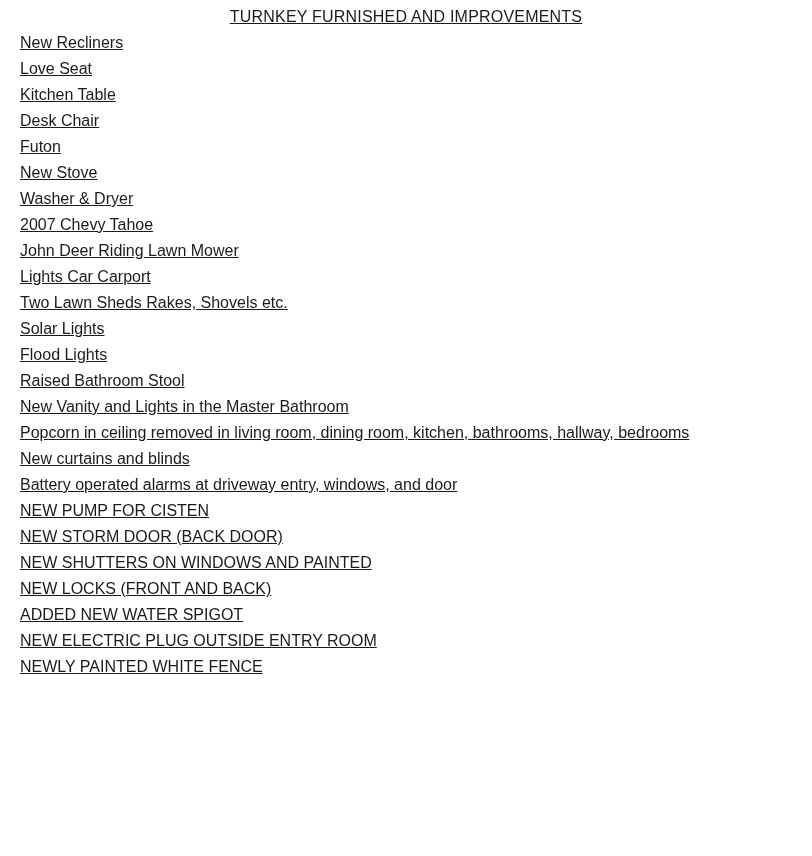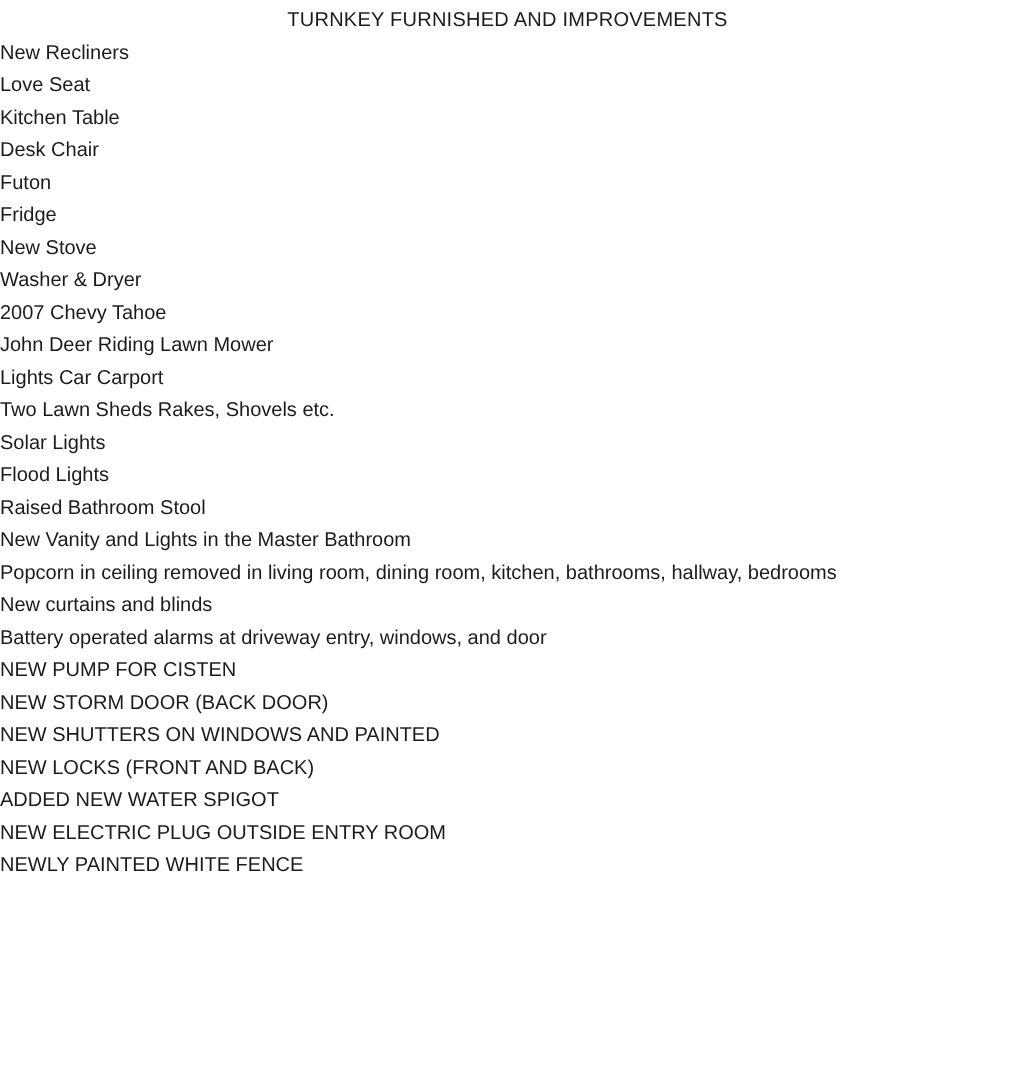--- a/index.html
+++ b/index.html
@@ -8,32 +8,34 @@
     background: #ffffff;
   }
   .page {
     position: relative;
     width: 812px;
     height: 856px;
     background: #ffffff;
     overflow: hidden;
     font-family: "Liberation Sans", "DejaVu Sans", sans-serif;
     color: #1b1b1b;
+    text-decoration: underline;
   }
   .title {
     margin: 0;
     padding-top: 5px;
     font-size: 16px;
     font-weight: 400;
     line-height: 23px;
     text-align: center;
     letter-spacing: 0.2px;
     color: #1b1b1b;
   }
   .items {
+    padding-left: 20px;
     padding-top: 2px;
     max-width: 695px;
   }
   .item {
     font-size: 16px;
     font-weight: 400;
     line-height: 26px;
     color: #1b1b1b;
     white-space: normal;
   }
@@ -42,21 +44,20 @@
 <body>
 
 <div class="page">
   <h1 class="title">TURNKEY FURNISHED AND IMPROVEMENTS</h1>
   <div class="items">
     <div class="item">New Recliners</div>
     <div class="item">Love Seat</div>
     <div class="item">Kitchen Table</div>
     <div class="item">Desk Chair</div>
     <div class="item">Futon</div>
-    <div class="item">Fridge</div>
     <div class="item">New Stove</div>
     <div class="item">Washer &amp; Dryer</div>
     <div class="item">2007 Chevy Tahoe</div>
     <div class="item">John Deer Riding Lawn Mower</div>
     <div class="item">Lights Car Carport</div>
     <div class="item">Two Lawn Sheds Rakes, Shovels etc.</div>
     <div class="item">Solar Lights</div>
     <div class="item">Flood Lights</div>
     <div class="item">Raised Bathroom Stool</div>
     <div class="item">New Vanity and Lights in the Master Bathroom</div>

